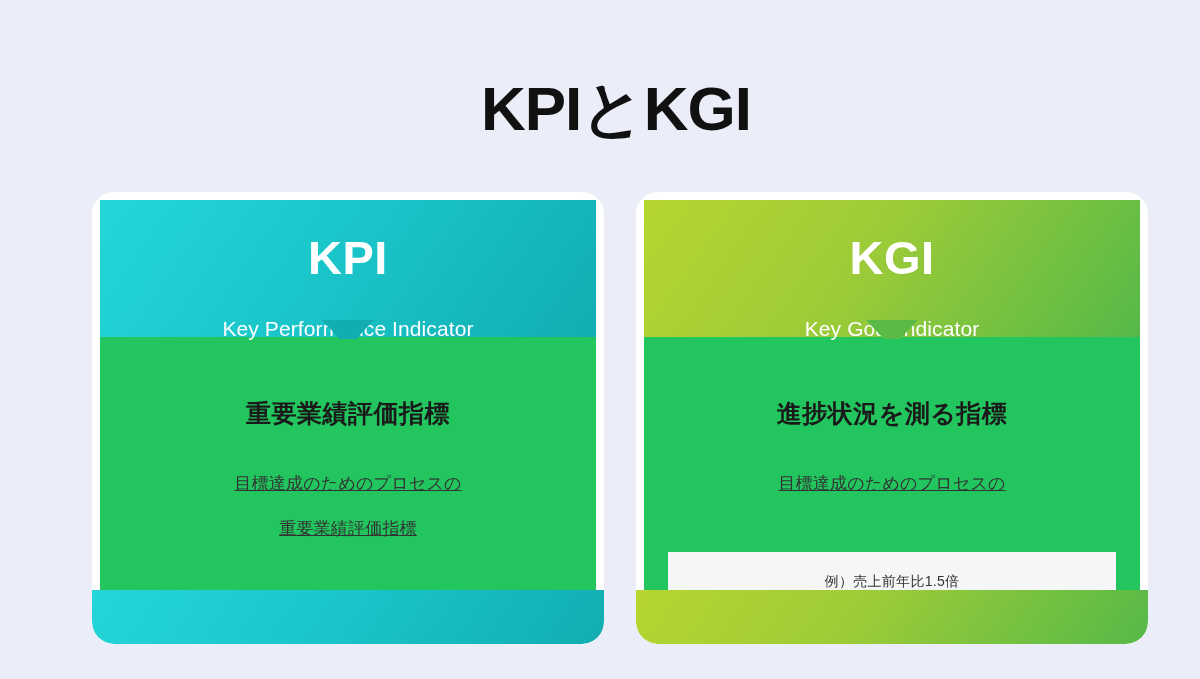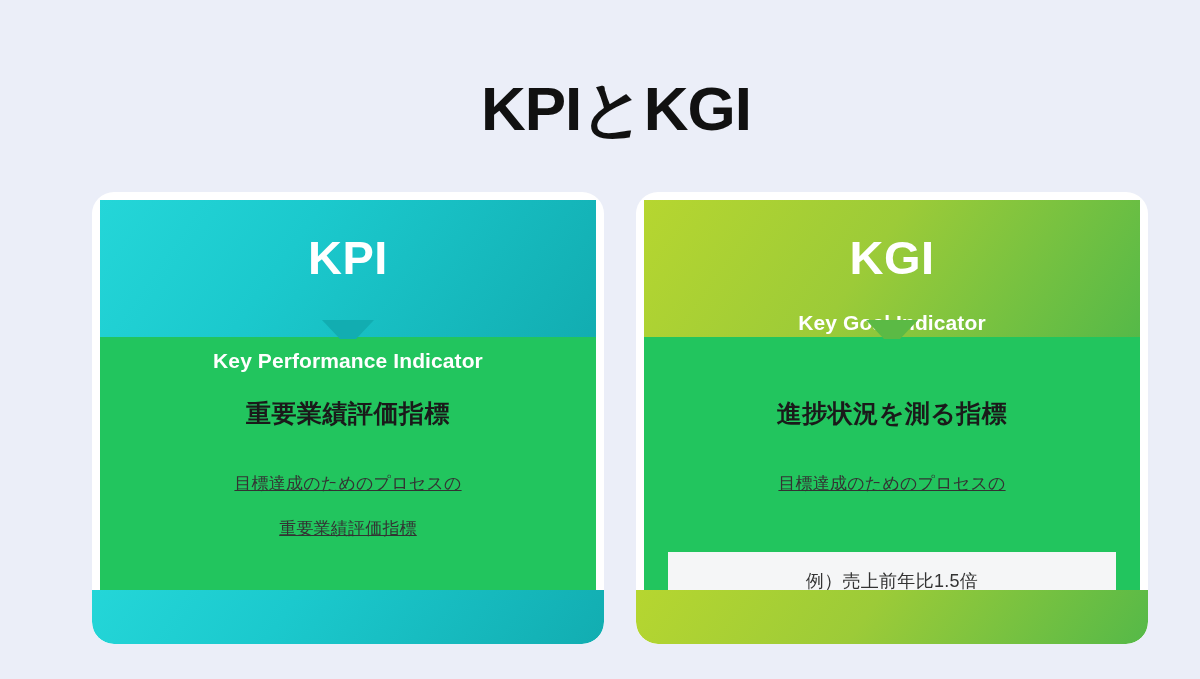--- a/index.html
+++ b/index.html
@@ -67,42 +67,41 @@
     flex-direction: column;
     align-items: center;
     justify-content: flex-start;
     padding-top: 22px;
     color: #ffffff;
   }
 
   .card--kpi .card-header,
   .card--kpi .card-footer {
     background: linear-gradient(125deg, #24d6d8 0%, #1bc9cd 38%, #12adb1 100%);
-    gap: 38px;
   }
 
   .card--kgi .card-header,
   .card--kgi .card-footer {
     background: linear-gradient(125deg, #b6d630 0%, #9ccb38 45%, #55b948 100%);
     text-align: right;
   }
 
   .header-abbr {
     font-size: 47px;
     line-height: 55px;
     font-weight: 700;
     letter-spacing: 0.5px;
   }
 
   .header-full {
     font-size: 21px;
     line-height: 28px;
-    font-weight: 700;
+    font-weight: 400;
     letter-spacing: 0.1px;
-    margin-top: 8px;
+    margin-top: 14px;
   }
 
   
   .header-pointer {
     position: absolute;
     left: 50%;
     bottom: -18px;
     transform: translateX(-50%);
     width: 0;
     height: 0;
@@ -143,21 +142,21 @@
   }
 
   .example-box {
     margin-top: 22px;
     width: 448px;
     height: 58px;
     background: #f5f6f7;
     display: flex;
     align-items: center;
     justify-content: center;
-    font-size: 18px;
+    font-size: 14px;
     line-height: 22px;
     color: #333333;
     letter-spacing: 0.3px;
   }
 
   
   .card-footer {
     position: absolute;
     left: 0;
     bottom: 0;

